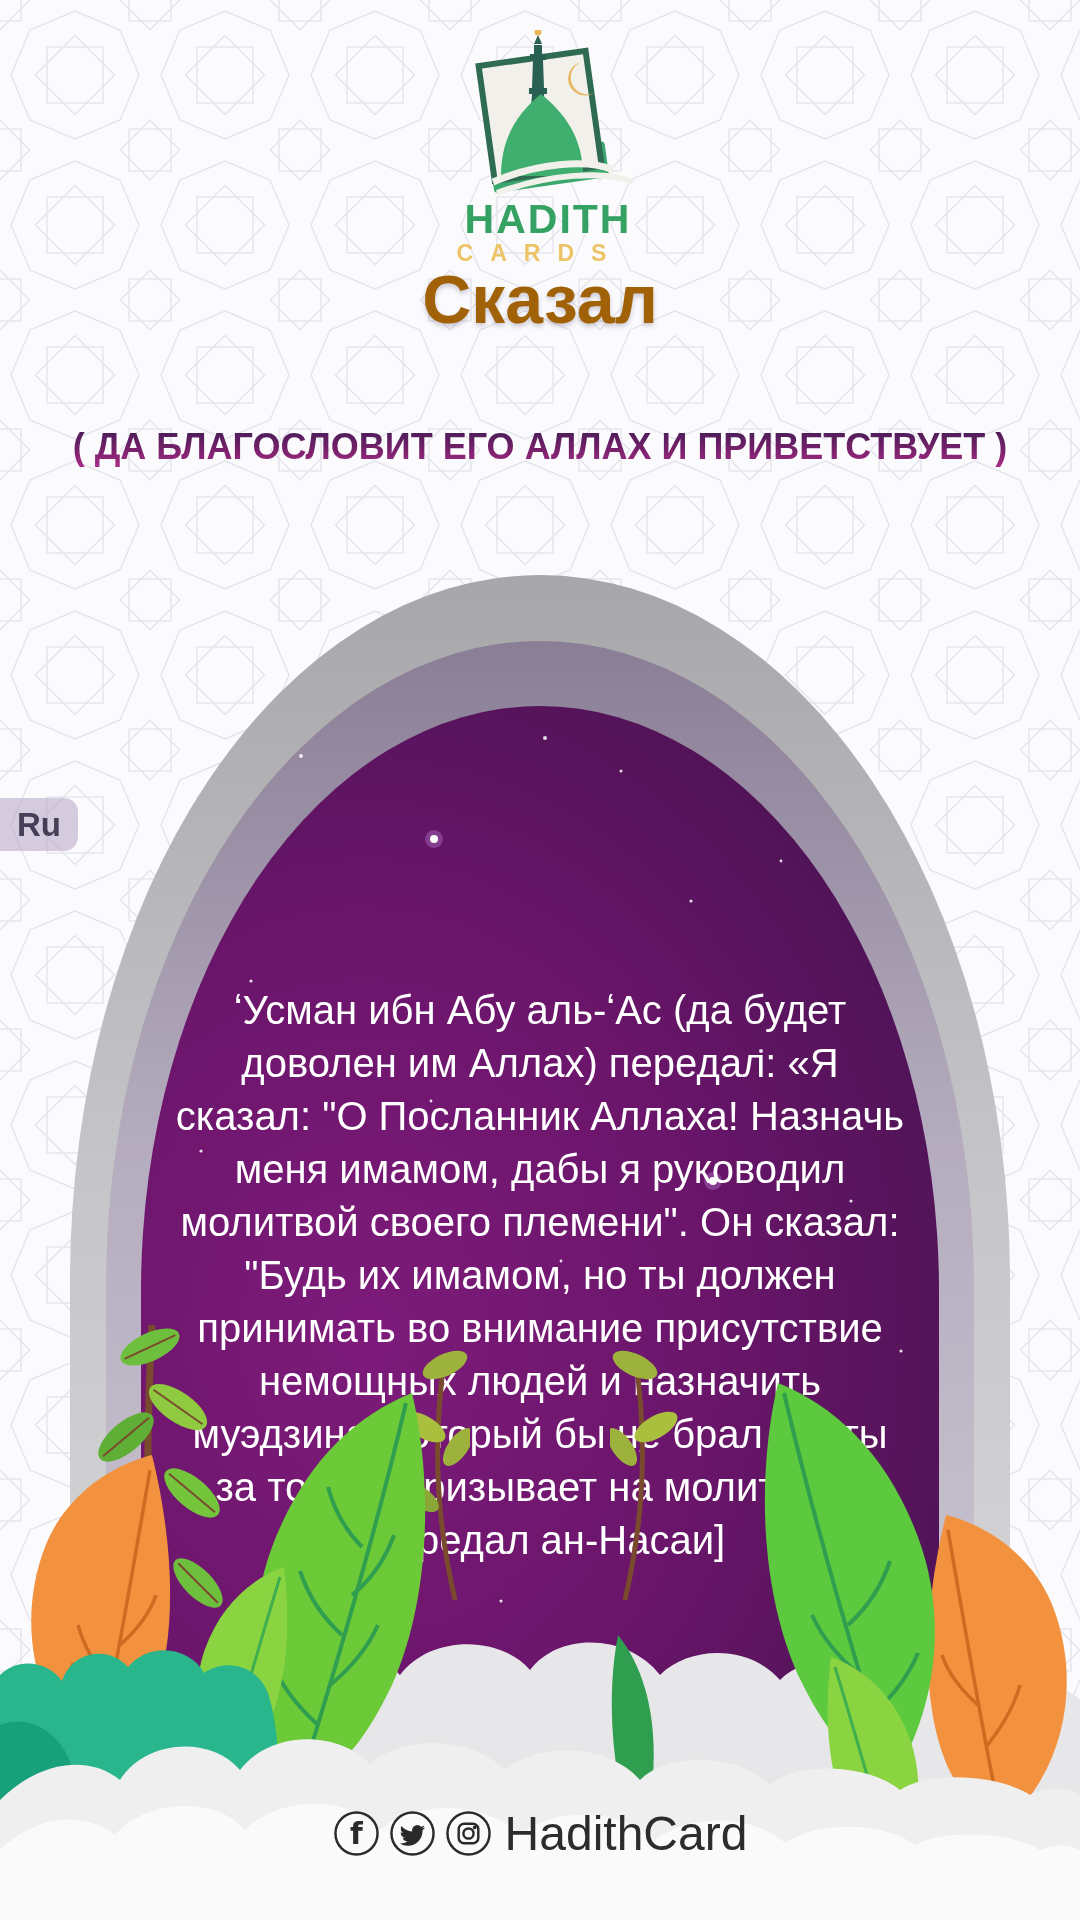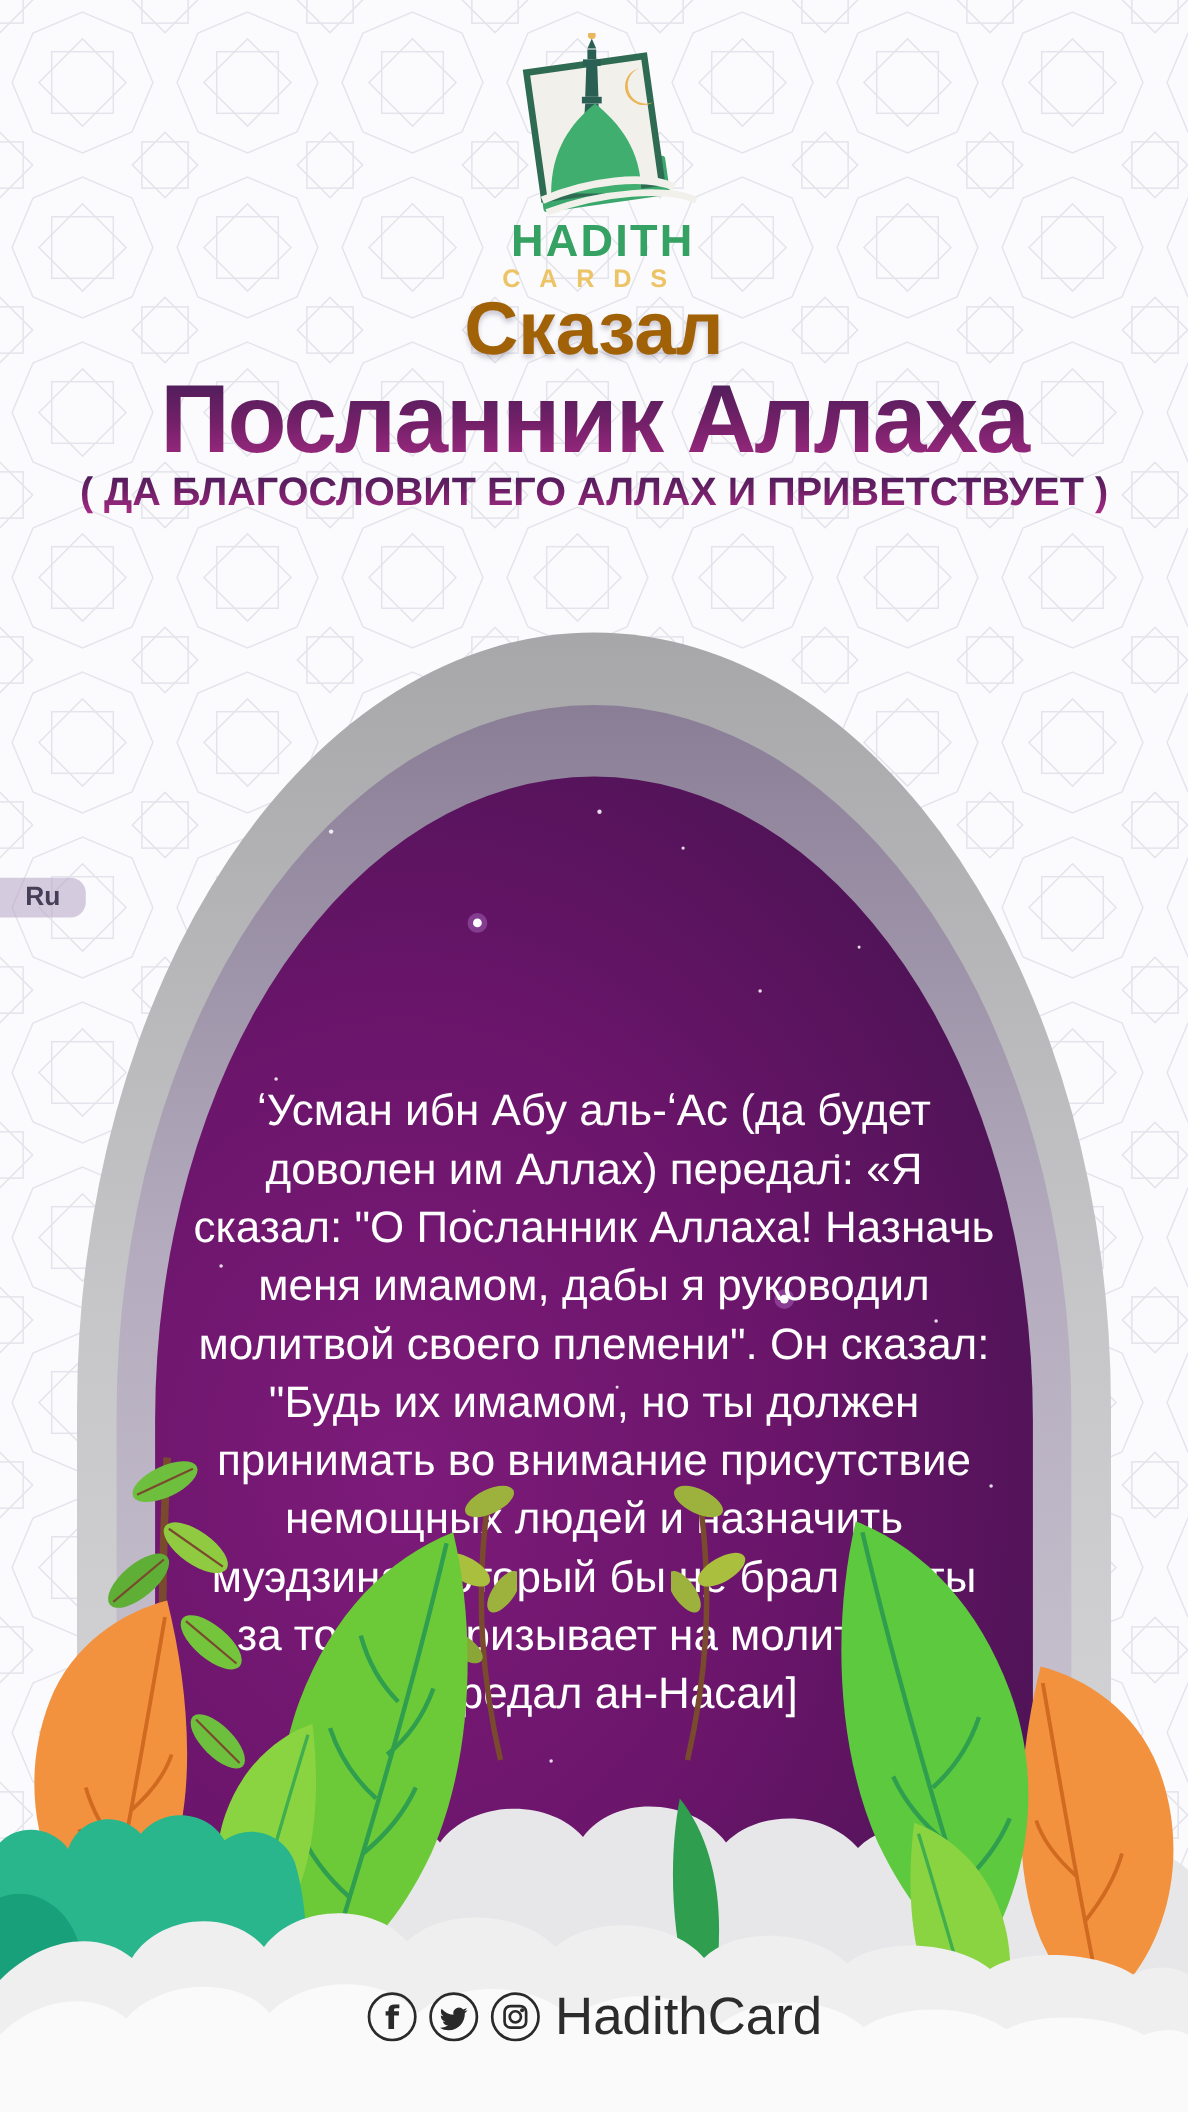--- a/index.html
+++ b/index.html
@@ -14,23 +14,23 @@
   .brand1{top:196px;font-size:41px;font-weight:700;color:#35a162;letter-spacing:2px;z-index:3;padding-left:16px;}
   .brand2{top:240px;font-size:23px;font-weight:700;color:#ecc466;letter-spacing:17px;z-index:3;}
   .pre-title{top:260px;font-size:68px;font-weight:700;color:#a16207;
     text-shadow:0 3px 5px rgba(60,50,90,.25);z-index:3;}
   .grad-text{background:linear-gradient(180deg,#3f1c55 0%,#722068 52%,#ab2c88 100%);
     -webkit-background-clip:text;background-clip:text;color:#8a2478;-webkit-text-fill-color:transparent;}
   .main-title{top:330px;font-size:88px;font-weight:700;letter-spacing:-2px;z-index:3;
     text-shadow:none;}
   .subtitle{top:426px;font-size:36px;font-weight:700;letter-spacing:0px;z-index:3;}
   
-  .ru-badge{left:0;top:798px;width:78px;height:36px;background:rgba(182,164,198,.55);
+  .ru-badge{left:0;top:798px;width:78px;height:53px;background:rgba(182,164,198,.55);
     border-radius:0 14px 14px 0;display:flex;align-items:center;justify-content:center;
-    font-size:24px;font-weight:700;color:#453e57;z-index:3;cursor:pointer;}
+    font-size:33px;font-weight:700;color:#453e57;z-index:3;cursor:pointer;}
   
   .arch-outer{left:70px;top:575px;width:940px;height:1345px;z-index:1;
     border-radius:470px 470px 0 0 / 705px 705px 0 0;
     background:linear-gradient(180deg,#a7a7aa 0%,#c6c6c9 45%,#dcdcde 100%);}
   .arch-mid{left:106px;top:641px;width:868px;height:1279px;z-index:1;
     border-radius:434px 434px 0 0 / 645px 645px 0 0;
     background:linear-gradient(180deg,#8a7e96 0%,#b5adbf 40%,#d4ced8 100%);}
   .arch-inner{left:141px;top:706px;width:798px;height:1214px;z-index:1;
     border-radius:399px 399px 0 0 / 585px 585px 0 0;
     background:radial-gradient(120% 95% at 28% 52%,#7d1b7a 0%,#6b156b 35%,#4a1352 70%,#311040 100%);}
@@ -122,21 +122,20 @@
     </g>
     <circle cx="103" cy="2" r="3.5" fill="#e9b65b"></circle>
     <path d="M66 146 C66 106 84 82 106 64 C128 82 148 106 148 146 Z" fill="#3fae6e"></path>
     <path d="M58 152 C100 134 152 128 178 140" stroke="#f2f0ea" stroke-width="7" fill="none"></path>
     <path d="M62 163 C112 144 172 140 198 152" stroke="#f2f0ea" stroke-width="6" fill="none"></path>
   </svg>
   <div class="abs ctr brand1">HADITH</div>
   <div class="abs ctr brand2">CARDS</div>
 
   <div class="abs ctr pre-title">Сказал</div>
-  <div class="abs ctr main-title grad-text">Посланник Аллаха</div>
   <div class="abs ctr subtitle grad-text">( ДА БЛАГОСЛОВИТ ЕГО АЛЛАХ И ПРИВЕТСТВУЕТ )</div>
 
   <div class="abs ru-badge">Ru</div>
 
   <div class="abs hadith">
     <p>ʻУсман ибн Абу аль-ʻАс (да будет доволен им Аллах) передал: «Я сказал: "О Посланник Аллаха! Назначь меня имамом, дабы я руководил молитвой своего племени". Он сказал: "Будь их имамом, но ты должен принимать во внимание присутствие немощных людей и назначить муэдзина, который бы не брал платы за то, что призывает на молитву"».</p>
     <p>[Передал ан-Насаи]</p>
   </div>
 
   <svg class="abs clouds-back" viewBox="0 0 1080 320" preserveAspectRatio="none">

